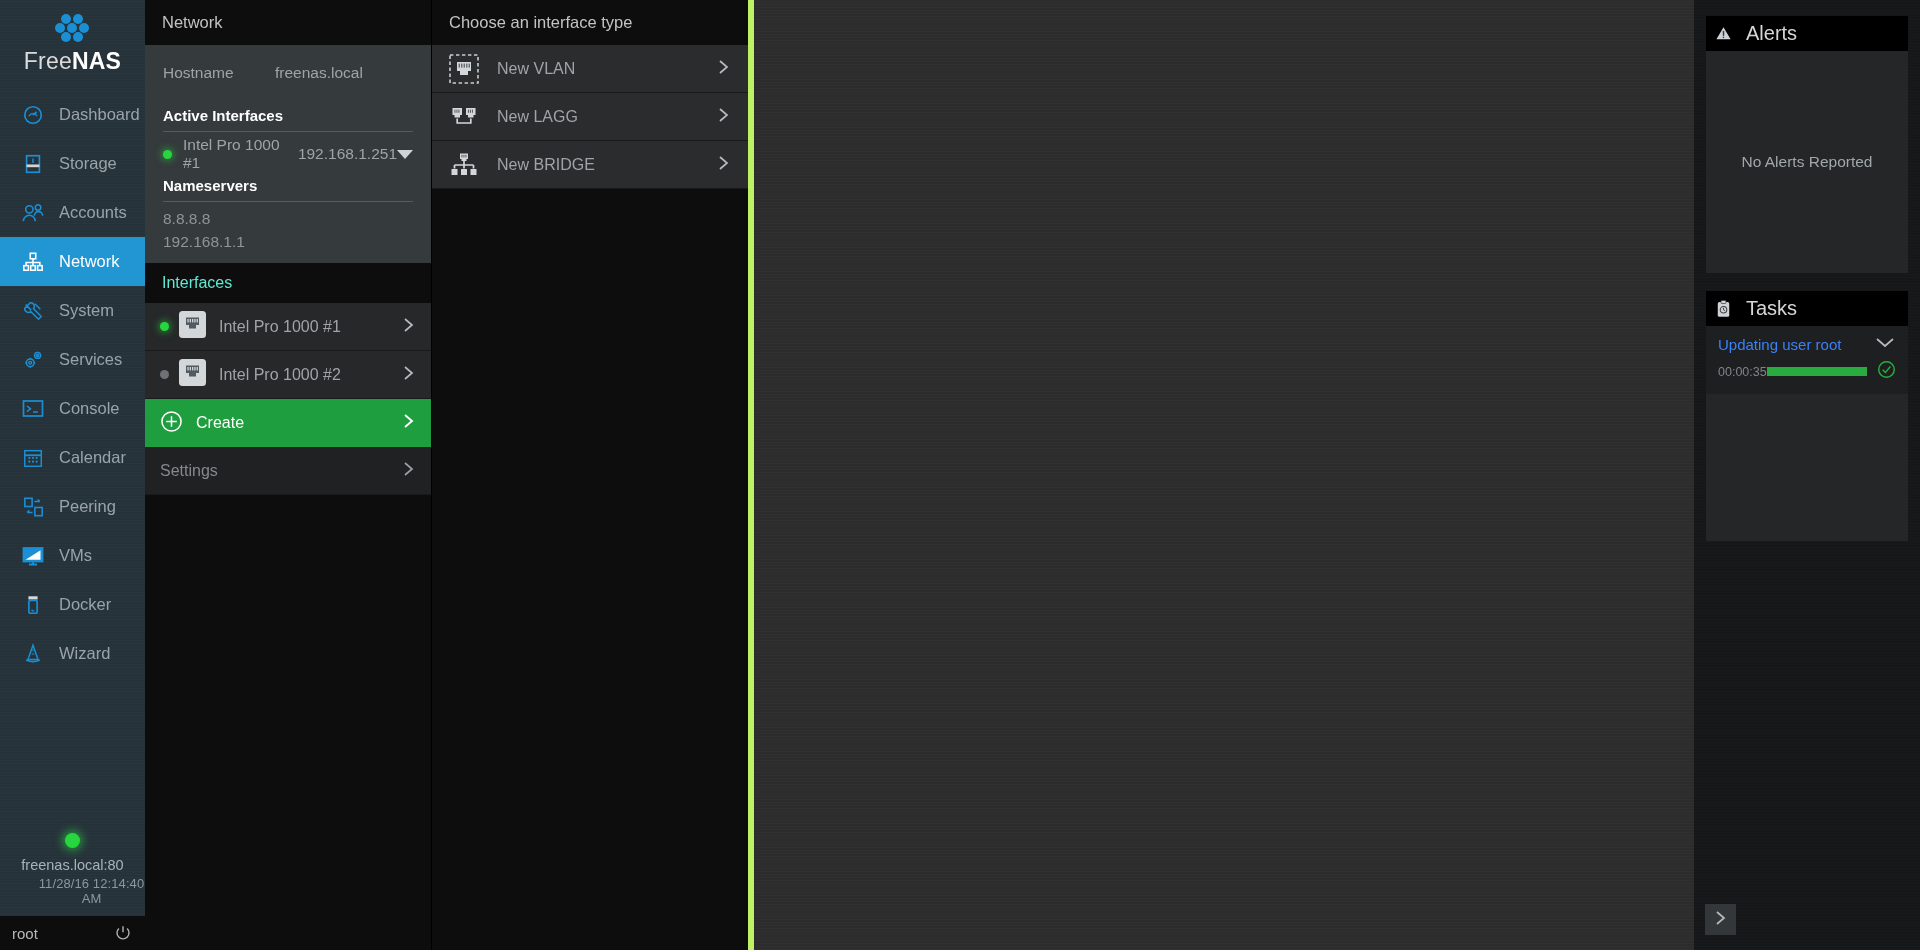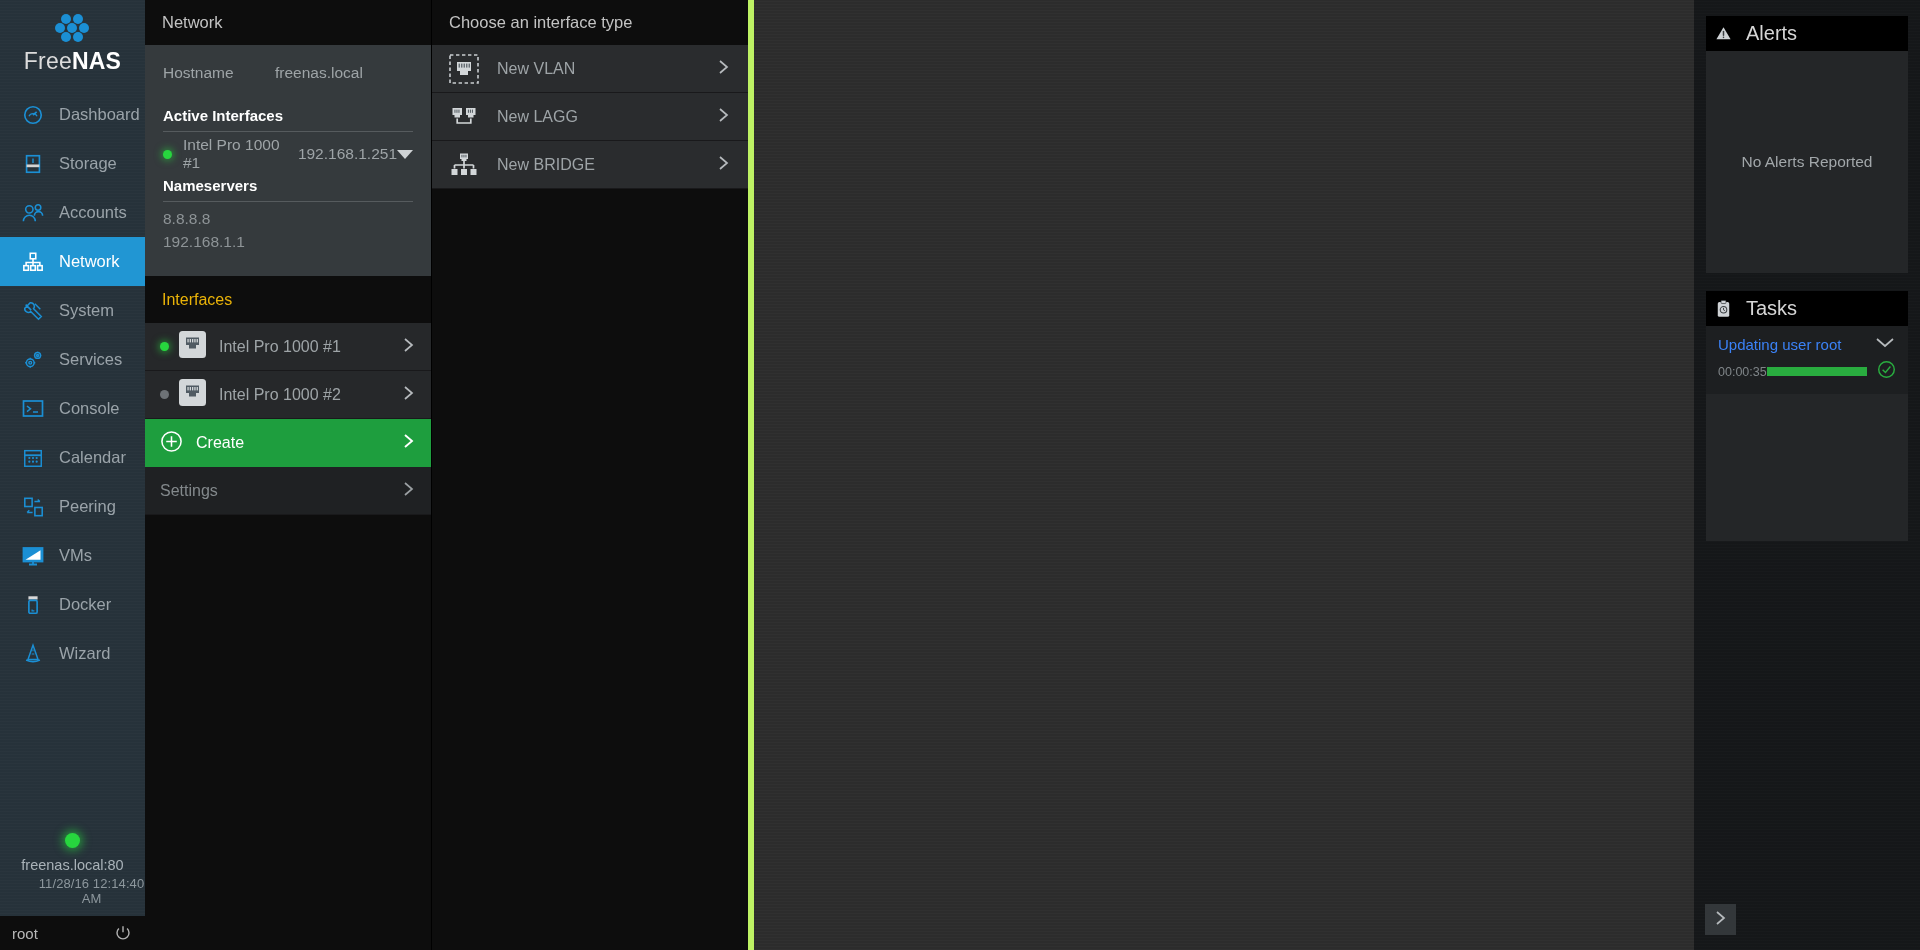--- a/index.html
+++ b/index.html
@@ -66,24 +66,24 @@
   .row-hostname .v{ color:#9ea4a7; }
   .sec-title{ font-size:15px; font-weight:700; color:#ffffff; padding-top:6px; padding-bottom:7px; }
   .hr{ height:1px; background:#565b5e; margin-bottom:5px; }
   .iface-line{ height:34px; display:flex; align-items:center; font-size:15.5px; color:#9ea4a7; }
   .dot-sm{ width:9px;height:9px;border-radius:50%;flex:0 0 9px; }
   .dot-on{ background:#27d63e; box-shadow:0 0 7px 2px rgba(39,214,62,.5); }
   .dot-off{ background:#6d7276; }
   .iface-line .nm{ margin-left:11px; width:133px; }
   .iface-line .ip{ color:#9ea4a7; }
   .caret-down{ margin-left:auto; width:0;height:0;border-left:8px solid transparent;border-right:8px solid transparent;border-top:9px solid #cfd3d5; cursor:pointer; }
-  .ns-list{ padding-bottom:23px; }
+  .ns-list{ padding-bottom:10px; }
   .ns-item{ font-size:15.5px; color:#8e9497; line-height:23px; }
 
-  .sub-head{ height:47px; background:#0d0d0d; display:flex; align-items:center; padding-left:17px; font-size:16px; color:#eab308; }
+  .sub-head{ height:40px; background:#0d0d0d; display:flex; align-items:center; padding-left:17px; font-size:16px; color:#5eead4; }
   .list-row{
     height:48px; display:flex; align-items:center; padding:0 14px 0 15px;
     background:#26282a; border-bottom:1px solid #19191b; cursor:pointer;
     font-size:16px; color:#9ea4a7;
   }
   .list-row .rj45{ margin-left:10px; flex:0 0 27px; }
   .list-row .txt{ margin-left:13px; }
   .list-row .chev{ margin-left:auto; }
   .list-row.create{ background:#1e9e3e; color:#ffffff; border-bottom:none; }
   .list-row.settings{ background:#1f2123; color:#83898c; }

